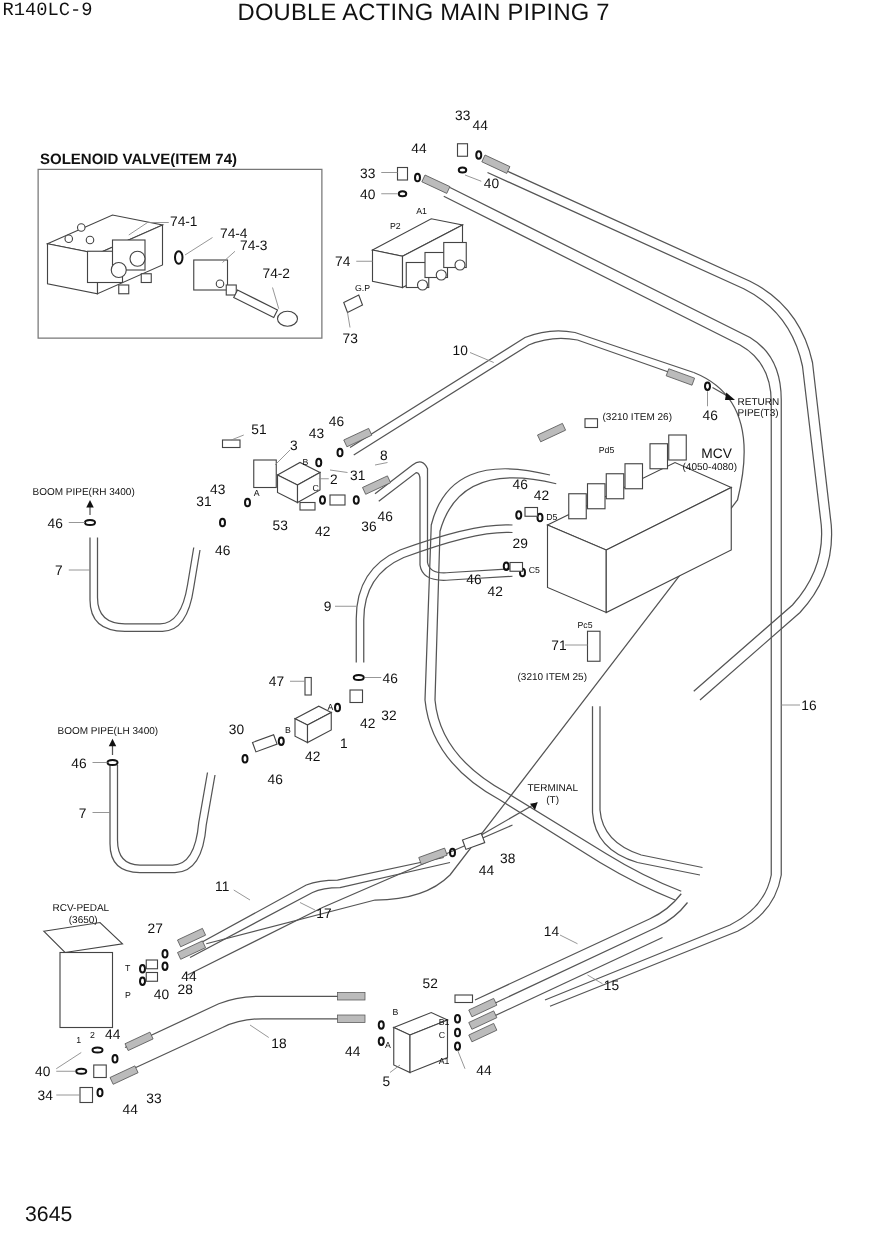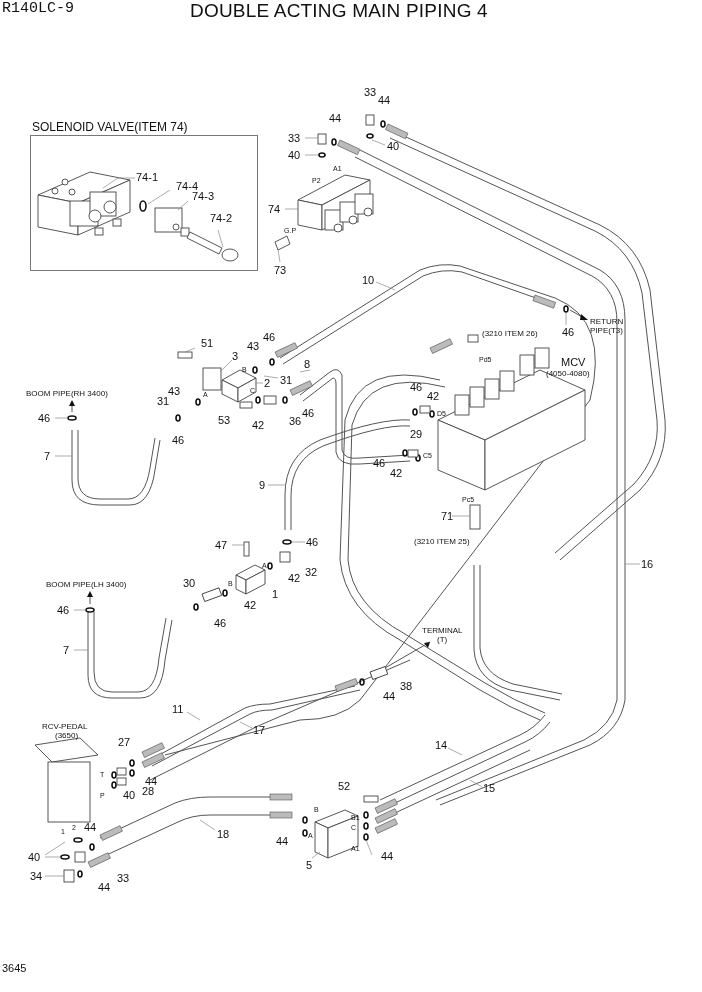--- a/index.html
+++ b/index.html
@@ -1,37 +1,37 @@
 <!DOCTYPE html>
 <html><head>
 <meta charset="utf-8">
 <style>
   html,body{margin:0;padding:0;background:#ffffff;}
   body{width:702px;height:992px;position:relative;overflow:hidden;font-family:"Liberation Sans",sans-serif;color:#111;}
   .hdr-model{position:absolute;left:2px;top:0px;font-size:15px;font-family:Liberation Mono, monospace;}
   .hdr-title{position:absolute;left:190px;top:0px;font-size:19px;letter-spacing:0.2px;}
-  .page-no{position:absolute;left:2px;top:962px;font-size:11px;}
-  .inset-title{position:absolute;left:32px;top:120px;font-size:12px;}
+  .page-no{position:absolute;left:20px;top:962px;font-size:17px;}
+  .inset-title{position:absolute;left:32px;top:120px;font-size:12px;font-weight:bold;}
   .inset-box{position:absolute;left:30px;top:135px;width:226px;height:134px;border:1px solid #777;}
   svg.dia{position:absolute;left:0;top:0;}
   .lbl{font-family:"Liberation Sans",sans-serif;font-size:11px;fill:#111;}
   .lbl-s{font-family:"Liberation Sans",sans-serif;font-size:8px;fill:#111;}
   .lbl-xs{font-family:"Liberation Sans",sans-serif;font-size:7px;fill:#111;}
   .pipe{fill:none;stroke:#555;stroke-width:1;}
   .lead{fill:none;stroke:#888;stroke-width:0.7;}
   .part{fill:#fff;stroke:#444;stroke-width:0.9;}
   .oring{fill:none;stroke:#111;stroke-width:1.6;}
   .hatch{fill:#bbb;stroke:#555;stroke-width:0.6;}
   .arrow{fill:#111;}
 </style>
 </head>
 <body>
 
 <div class="hdr-model">R140LC-9</div>
-<div class="hdr-title">DOUBLE ACTING MAIN PIPING 4</div>
+<div class="hdr-title">DOUBLE ACTING MAIN PIPING 7</div>
 <div class="inset-title">SOLENOID VALVE(ITEM 74)</div>
 <div class="inset-box"></div>
 
 <svg class="dia" width="702" height="992" viewBox="0 0 702 992">
 
   <g>
     <polygon class="part" points="38,195 90,172 130,180 78,203"></polygon>
     <polygon class="part" points="38,195 78,203 78,235 38,227"></polygon>
     <polygon class="part" points="78,203 130,180 130,212 78,235"></polygon>
     <circle class="part" cx="65" cy="182" r="3"></circle>

